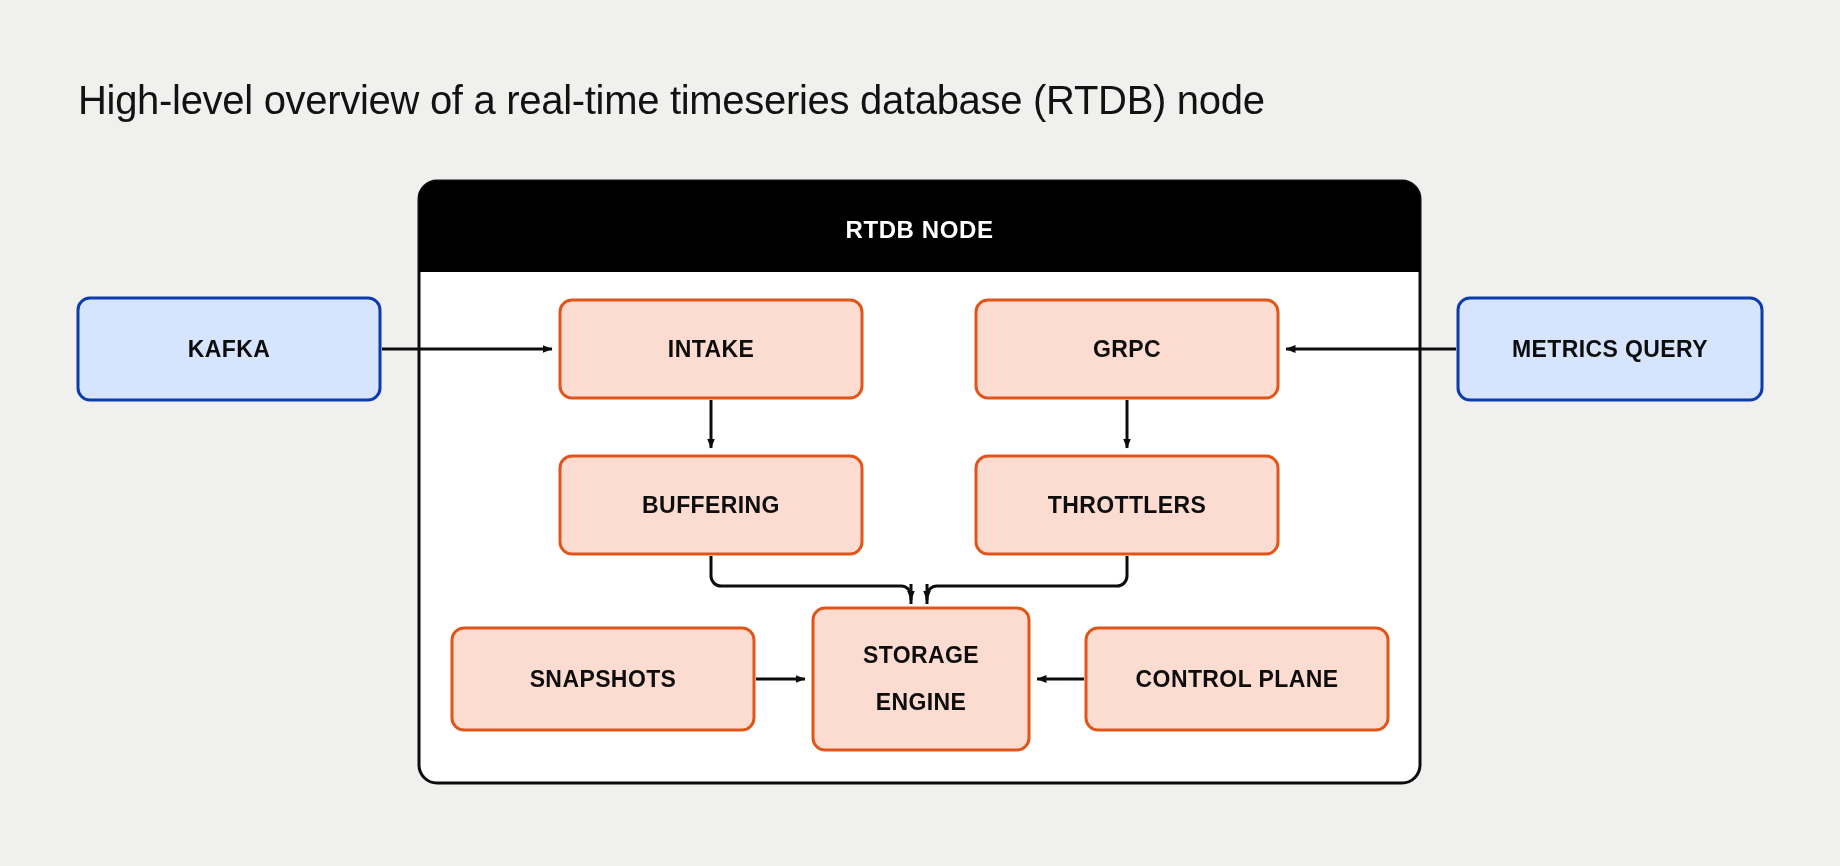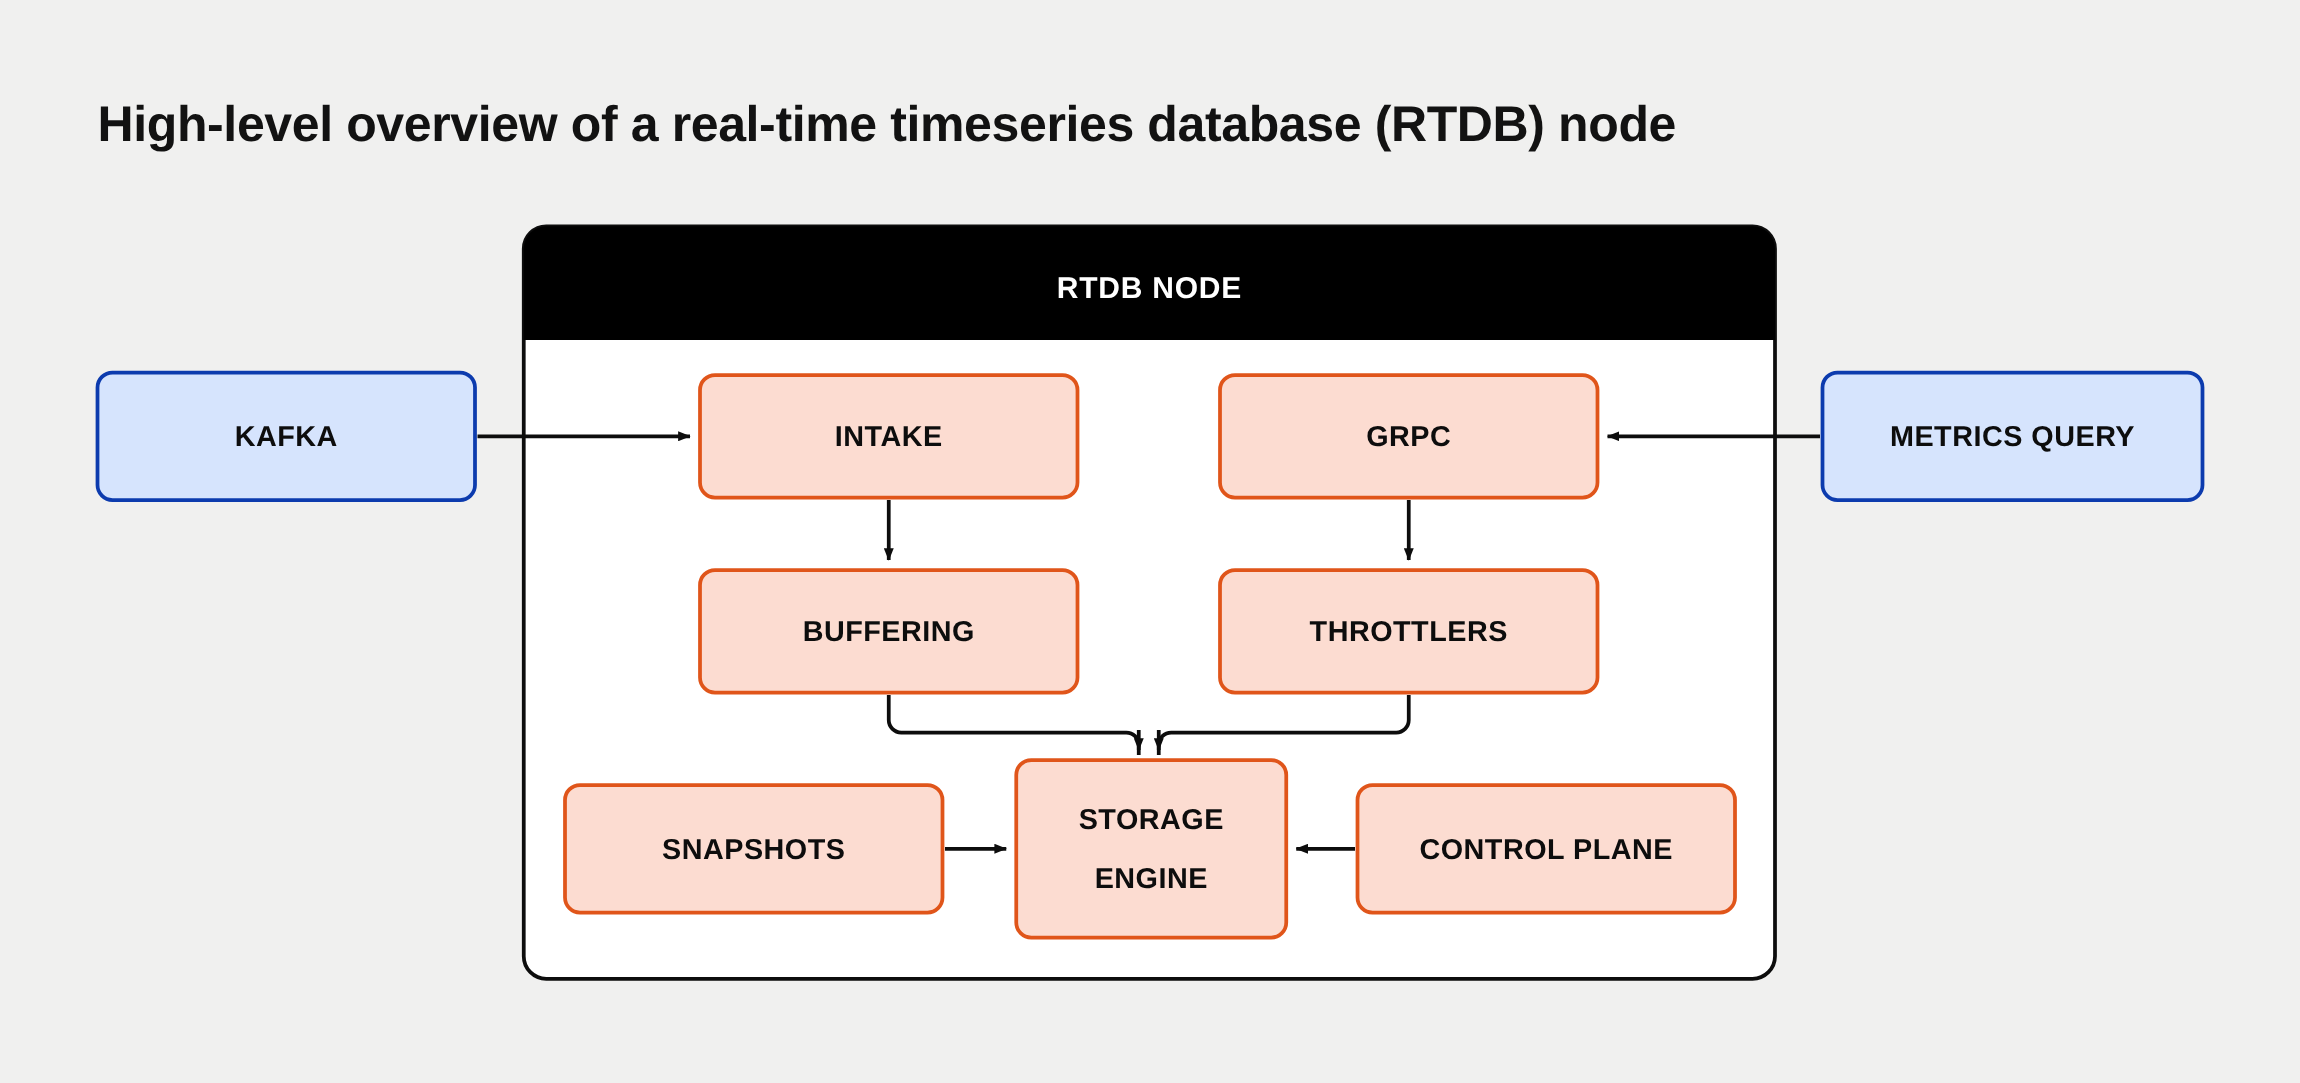--- a/index.html
+++ b/index.html
@@ -12,21 +12,21 @@
     height: 866px;
     font-family: "Liberation Sans", sans-serif;
     overflow: hidden;
     position: relative;
   }
   #page-title {
     position: absolute;
     left: 78px;
     top: 78px;
     font-size: 40px;
-    font-weight: bold;
+    font-weight: normal;
     color: #121212;
     letter-spacing: -0.3px;
     font-family: "Liberation Sans", sans-serif;
     white-space: nowrap;
   }
   #diagram {
     position: absolute;
     left: 0;
     top: 0;
   }

